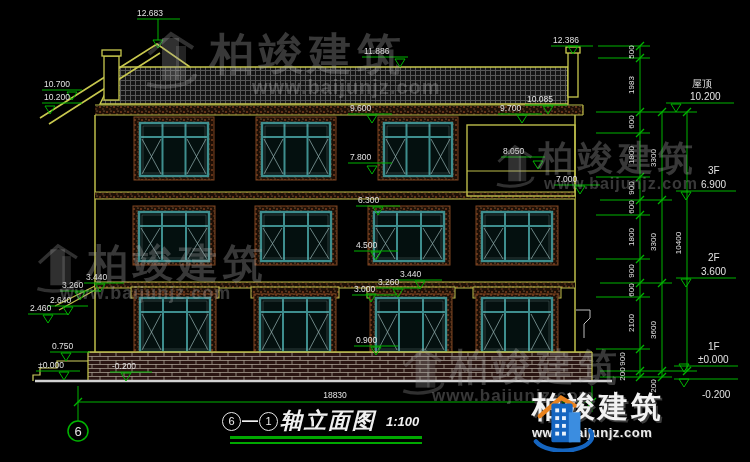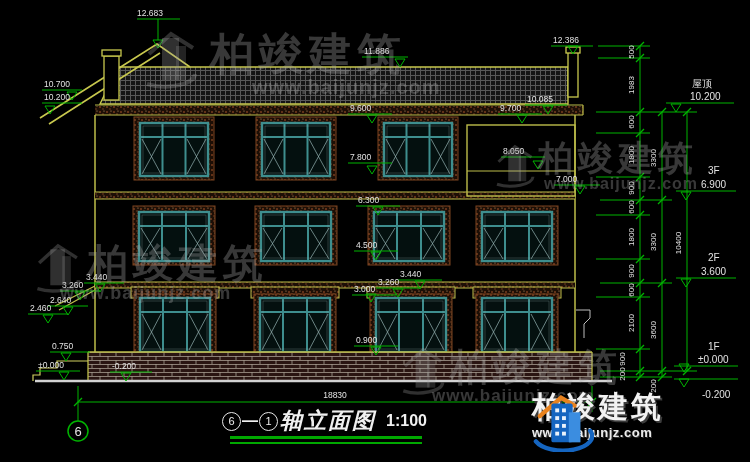--- a/index.html
+++ b/index.html
@@ -25,21 +25,21 @@
   .logo .brand{font-size:30px;font-weight:900;color:#f2f2f2;letter-spacing:3px;
                text-shadow:2px 2px 0 #3c3c3c;line-height:1;}
   .logo .url{font-size:13px;font-weight:700;color:#ececec;letter-spacing:.5px;
              text-shadow:1px 1px 0 #333;margin-top:3px;}
   
   .title{position:absolute;left:222px;top:406px;display:flex;align-items:center;color:#f0f0f0;}
   .title .circ{width:17px;height:17px;border:1.6px solid #e8e8e8;border-radius:50%;
                display:flex;align-items:center;justify-content:center;font-size:11px;flex:0 0 auto;}
   .title .dash{font-size:16px;font-weight:700;margin:0 1px;}
   .title .main{font-size:22px;font-weight:700;letter-spacing:2px;margin-left:2px;font-style:italic;}
-  .title .scale{font-size:16px;font-weight:700;margin-left:10px;}
+  .title .scale{font-size:13px;font-weight:700;margin-left:10px;font-style:italic;}
   .tl1{position:absolute;left:230px;top:436px;width:192px;height:3px;background:#00a800;}
   .tl2{position:absolute;left:230px;top:442px;width:192px;height:2px;background:#00a800;}
 </style>
 </head>
 <body>
 
 <div id="stage">
 
 <svg width="750" height="462" viewBox="0 0 750 462">
   <defs>

